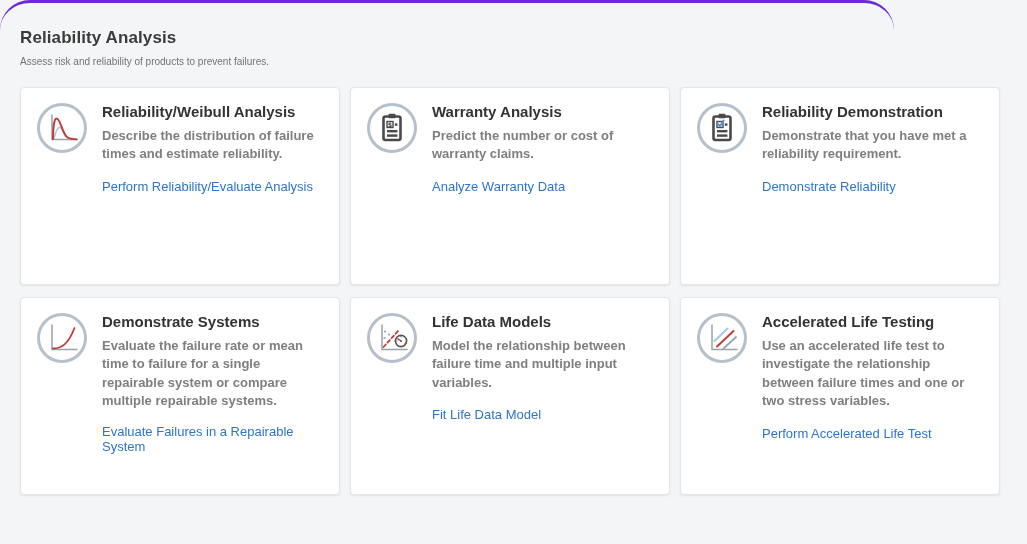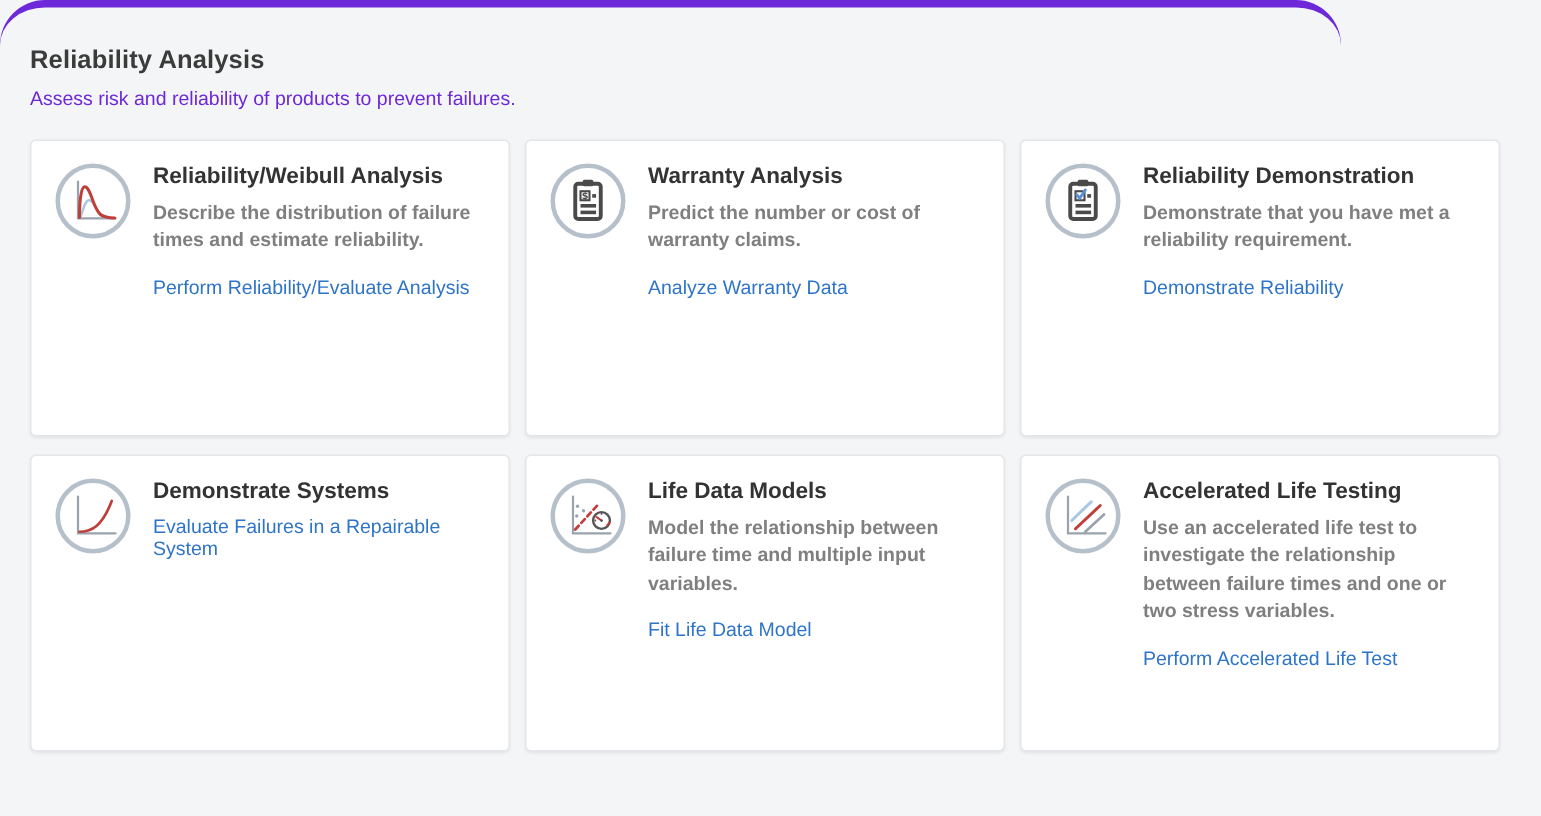--- a/index.html
+++ b/index.html
@@ -5,35 +5,35 @@
   * { margin: 0; padding: 0; box-sizing: border-box; }
   html, body {
     width: 1027px; height: 544px;
     overflow: hidden;
     font-family: "Liberation Sans", "DejaVu Sans", sans-serif;
     background: #f4f5f6;
   }
   .page {
     width: 894px; height: 544px;
     background: #f4f5f6;
-    border-top: 5px solid #6d28d9;
+    border-top: 3px solid #6d28d9;
     padding: 25px 20px 0 20px;
     border-radius: 30px;
   }
   .page-header { margin-bottom: 20px; }
   .page-title {
     font-size: 17px;
     font-weight: 700;
     color: #3b3b3b;
     letter-spacing: 0.1px;
     margin-bottom: 8px;
   }
   .page-subtitle {
-    font-size: 13px;
-    color: #6d28d9;
+    font-size: 10px;
+    color: #737373;
   }
   .cards-grid {
     display: grid;
     grid-template-columns: repeat(3, 320px);
     grid-auto-rows: 198px;
     column-gap: 10px;
     row-gap: 12px;
   }
   .card {
     background: #ffffff;
@@ -146,20 +146,21 @@
 
     <div class="card">
       <div class="icon-ring">
         <svg width="44" height="44" viewBox="0 0 44 44">
           <path d="M12 9 V33.5 H37" fill="none" stroke="#9aa3ad" stroke-width="1.5" stroke-linecap="round"></path>
           <path d="M13 32.5 C21 32.5 28 29 34.5 12" fill="none" stroke="#bf3f38" stroke-width="1.8" stroke-linecap="round"></path>
         </svg>
       </div>
       <div class="card-body">
         <div class="card-title">Demonstrate Systems</div>
+        <div class="card-desc">Evaluate the failure rate or mean time to failure for a single repairable system or compare multiple repairable systems.</div>
         <a class="card-link">Evaluate Failures in a Repairable System</a>
       </div>
     </div>
 
     <div class="card">
       <div class="icon-ring">
         <svg width="44" height="44" viewBox="0 0 44 44">
           <path d="M12 9 V33.5 H37" fill="none" stroke="#9aa3ad" stroke-width="1.5" stroke-linecap="round"></path>
           <circle cx="15" cy="15.5" r="1.1" fill="#9aa3ad"></circle>
           <circle cx="14.5" cy="22" r="1.1" fill="#9aa3ad"></circle>

